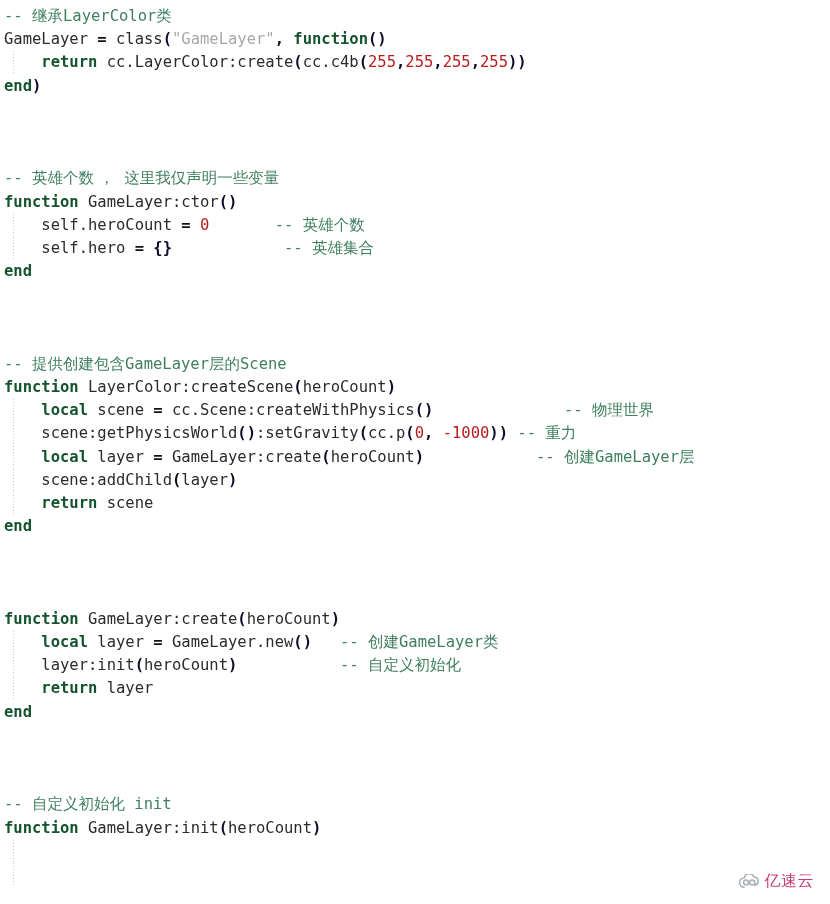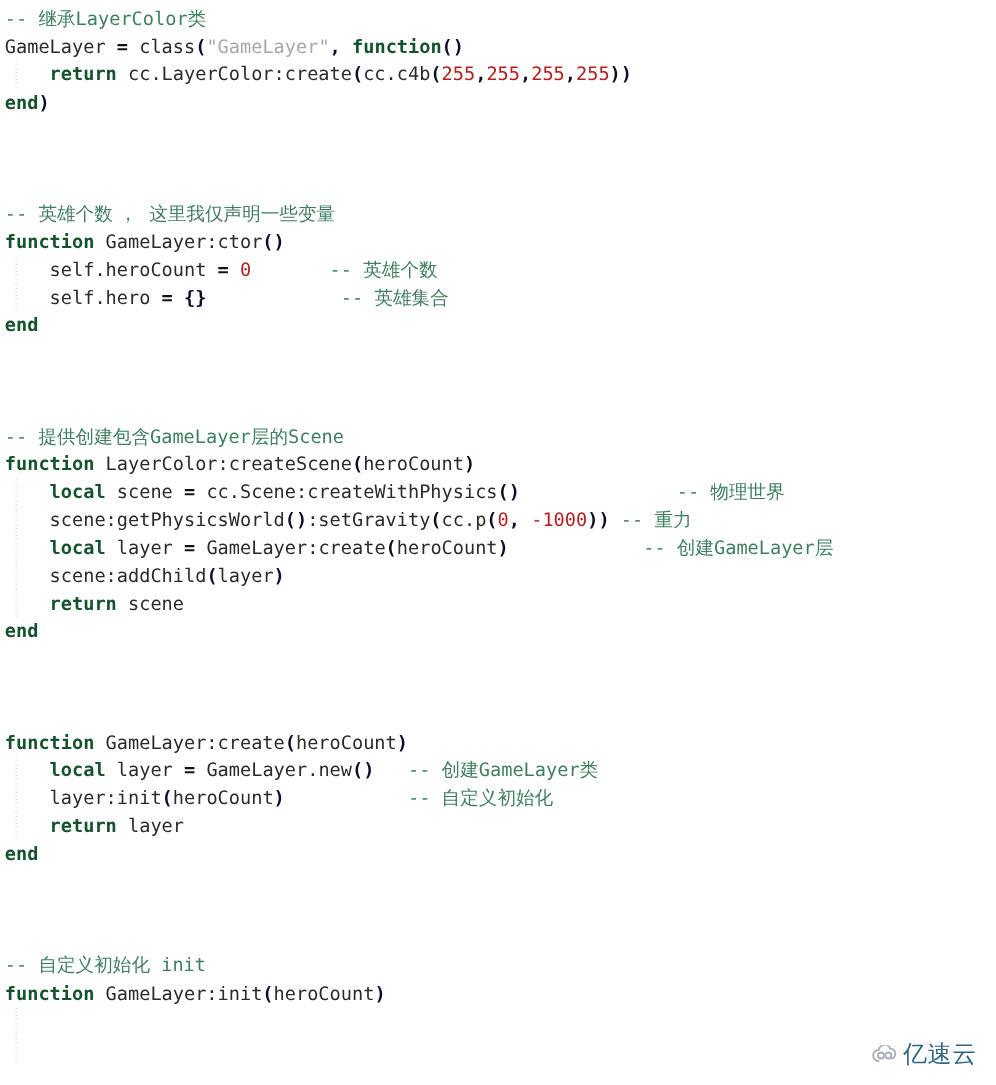--- a/index.html
+++ b/index.html
@@ -66,22 +66,22 @@
     right: 16px;
     bottom: 12px;
     display: flex;
     align-items: center;
     gap: 5px;
     opacity: 0.85;
     user-select: none;
   }
   #watermark .wm-text {
     font-family: "DejaVu Sans", "Liberation Sans", sans-serif;
-    font-size: 20px;
-    color: #0c4a6e;
+    font-size: 16px;
+    color: #be185d;
     letter-spacing: 0.5px;
   }
   #watermark svg { display: block; }
 </style>
 </head>
 <body>
 
 <div id="code-listing">
     <div class="code-line"><span class="tok-com">-- </span><span class="tok-com cjk">继承</span><span class="tok-com">LayerColor</span><span class="tok-com cjk">类</span></div>
     <div class="code-line"><span class="tok-plain">GameLayer </span><span class="tok-op">=</span><span class="tok-plain"> class</span><span class="tok-punc">(</span><span class="tok-str">"GameLayer"</span><span class="tok-punc">,</span><span class="tok-plain"> </span><span class="tok-kw">function</span><span class="tok-punc">()</span></div>

